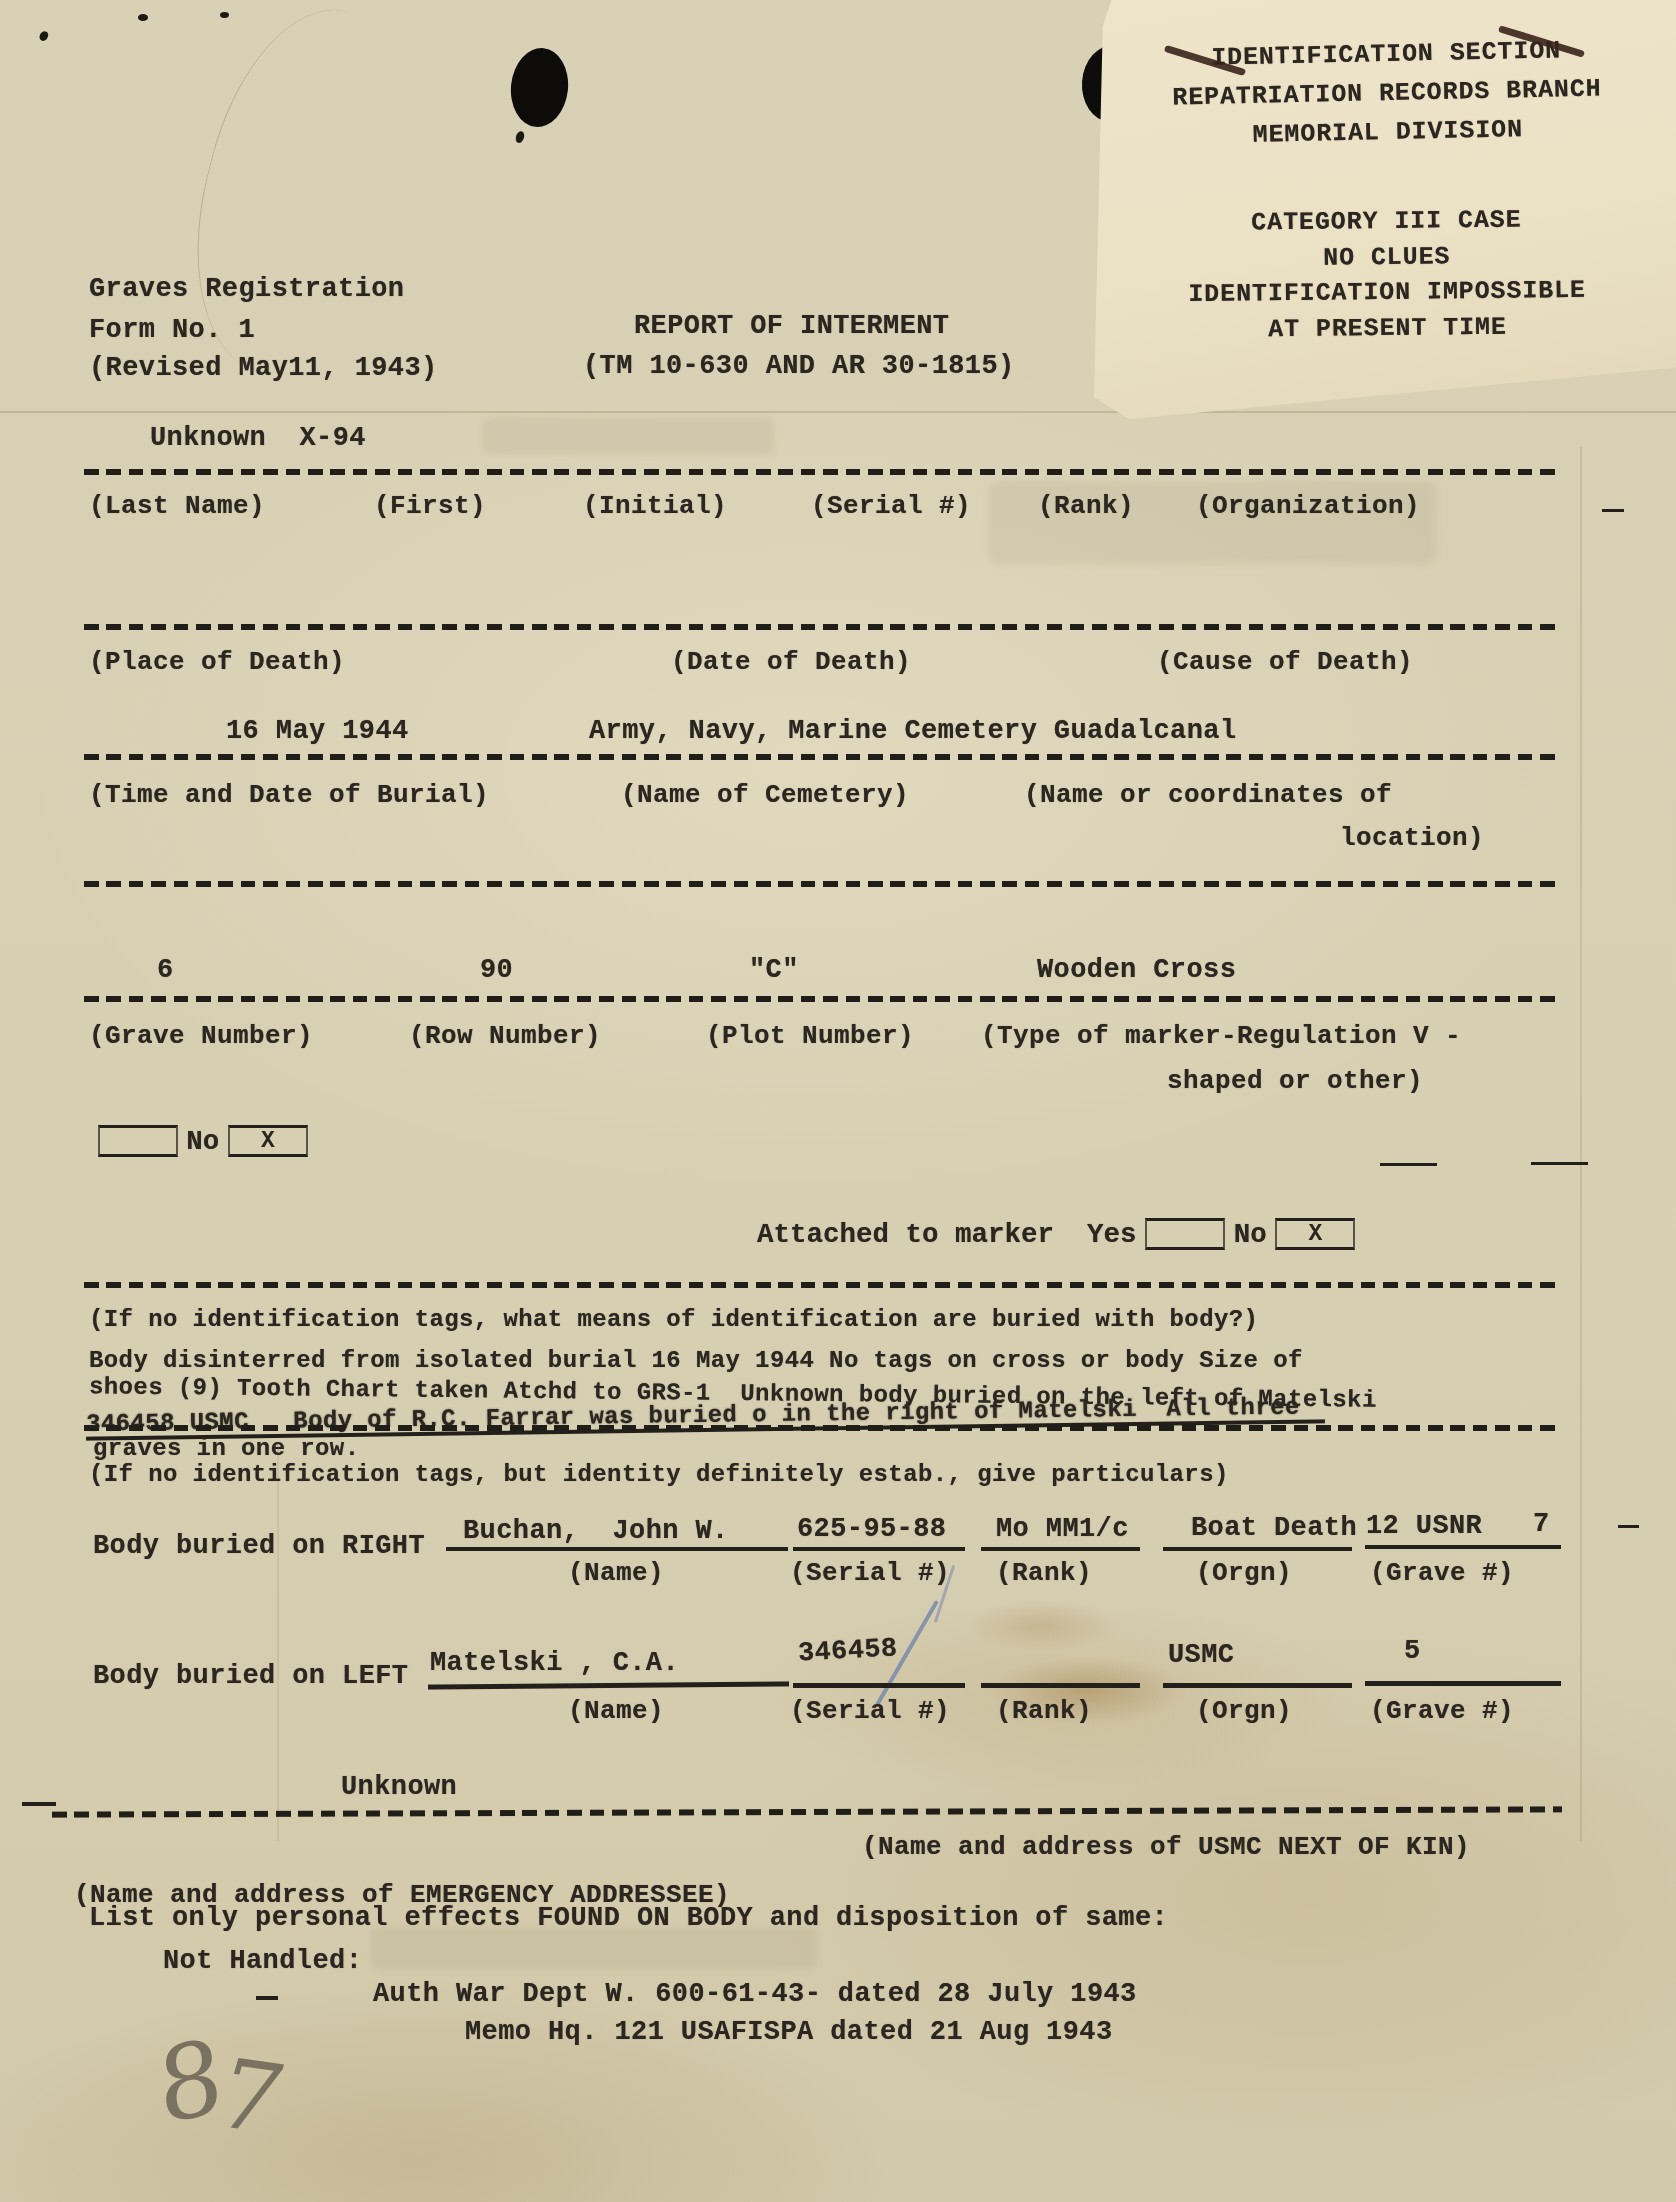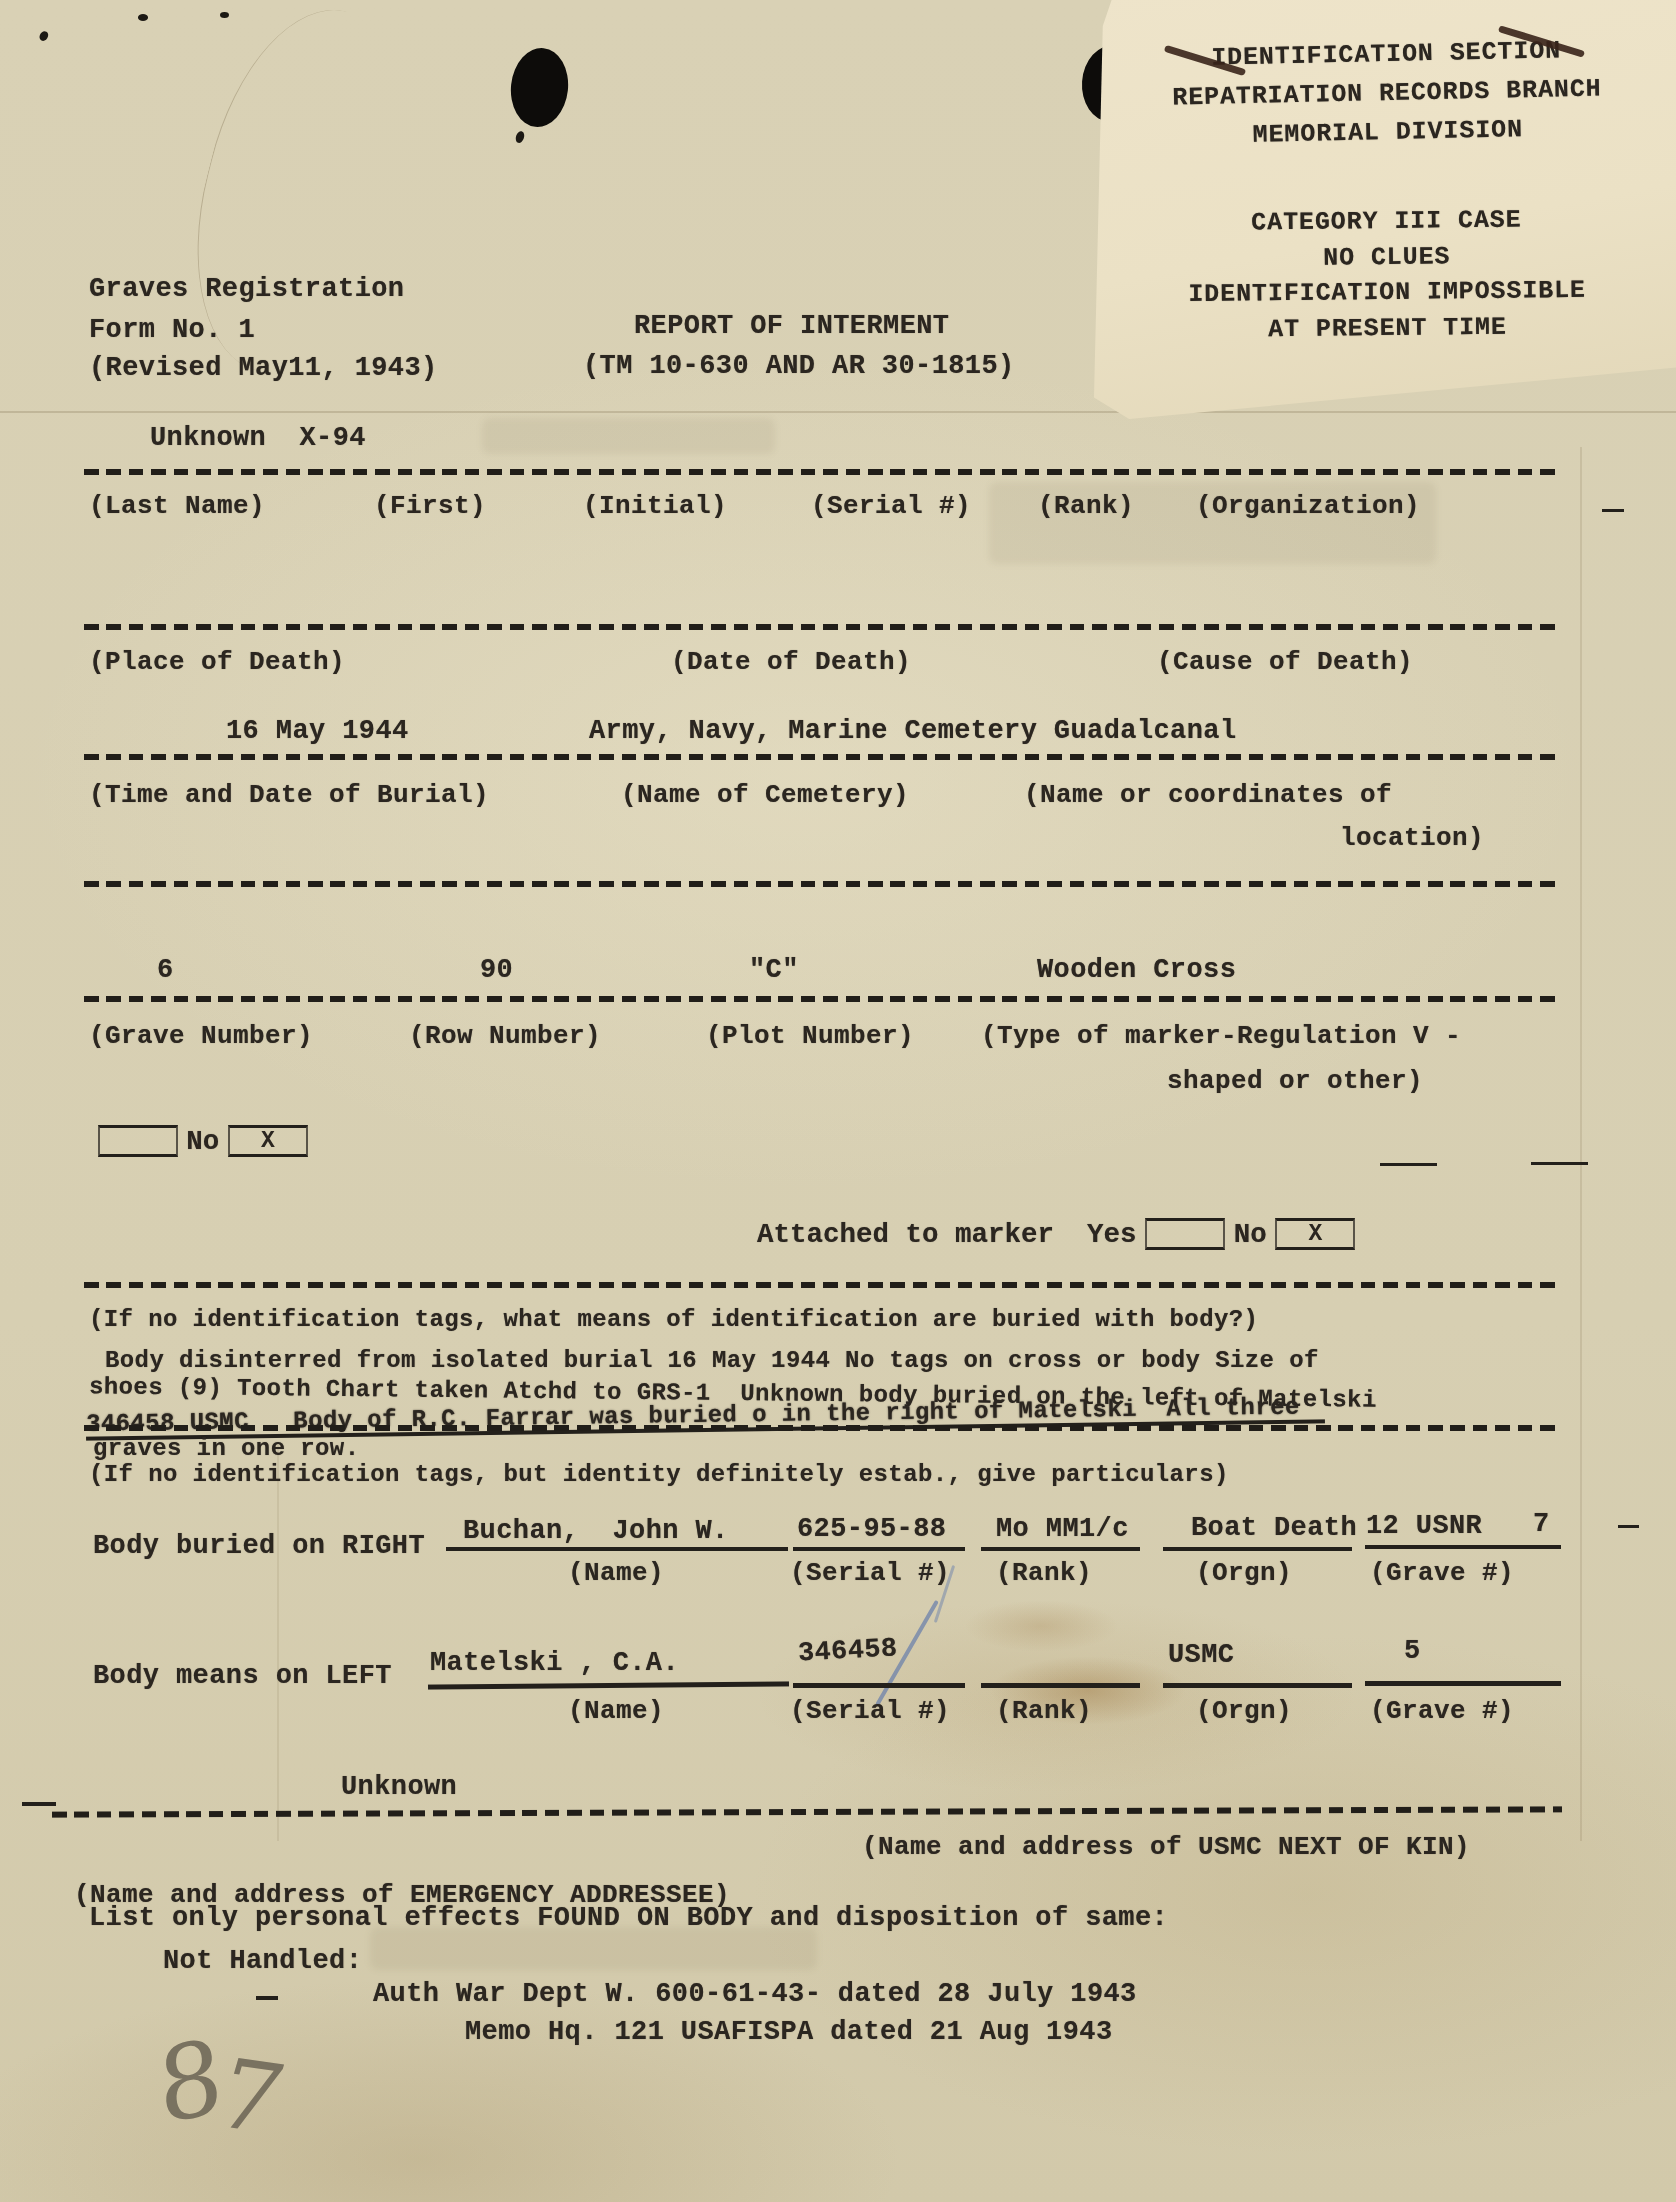--- a/index.html
+++ b/index.html
@@ -138,21 +138,21 @@
   <div class="ul" style="left:1531px;top:1162px;width:57px;height:3.4px;"></div>
   <div class="tagrow" style="left:757px;top:1174px;margin-top:44px;">
     <span class="t2">Attached to marker  Yes</span>
     <span class="cbi"></span>
     <span class="t2">No</span>
     <span class="cbi">X</span>
   </div>
 
   <div class="dl" style="left:84px;top:1282px;width:1473px;"></div>
   <div class="t sm" style="left:89px;top:1306px;">(If no identification tags, what means of identification are buried with body?)</div>
-  <div class="t sm" style="left:89px;top:1347px;margin-left:16px;">Body disinterred from isolated burial 16 May 1944 No tags on cross or body Size of</div>
+  <div class="t sm" style="left:89px;top:1347px;">Body disinterred from isolated burial 16 May 1944 No tags on cross or body Size of</div>
   <div class="t sm" style="left:89px;top:1380px;transform:rotate(.6deg);">shoes (9) Tooth Chart taken Atchd to GRS-1  Unknown body buried on the left of Matelski</div>
   <div class="t sm" style="left:86px;top:1402px;transform:rotate(-0.8deg);text-shadow:0 0 1.7px rgba(43,38,32,.8);">346458 USMC   Body of R.C. Farrar was buried o in the right of Matelski  All three</div>
   <div class="ul" style="left:86px;top:1428px;width:1239px;transform:rotate(-0.8deg);"></div>
   <div class="dl" style="left:84px;top:1425px;width:1473px;"></div>
   <div class="t sm" style="left:93px;top:1435px;">graves in one row.</div>
   <div class="t sm" style="left:89px;top:1461px;">(If no identification tags, but identity definitely estab., give particulars)</div>
 
   <div class="t" style="left:93px;top:1531px;">Body buried on RIGHT</div>
   <div class="t" style="left:463px;top:1516px;">Buchan,  John W.</div>
   <div class="t" style="left:797px;top:1514px;">625-95-88</div>
@@ -165,21 +165,21 @@
   <div class="ul" style="left:981px;top:1547px;width:159px;"></div>
   <div class="ul" style="left:1163px;top:1547px;width:189px;"></div>
   <div class="ul" style="left:1365px;top:1545px;width:196px;"></div>
   <div class="t lbl" style="left:568px;top:1559px;">(Name)</div>
   <div class="t lbl" style="left:790px;top:1559px;">(Serial #)</div>
   <div class="t lbl" style="left:996px;top:1559px;">(Rank)</div>
   <div class="t lbl" style="left:1196px;top:1559px;">(Orgn)</div>
   <div class="t lbl" style="left:1370px;top:1559px;">(Grave #)</div>
   <div class="ul" style="left:1618px;top:1525px;width:20.6px;height:3.4px;"></div>
 
-  <div class="t" style="left:93px;top:1661px;">Body means on LEFT</div>
+  <div class="t" style="left:93px;top:1661px;">Body buried on LEFT</div>
   <div class="t" style="left:430px;top:1648px;">Matelski , C.A.</div>
   <div class="t" style="left:798px;top:1636px;transform:rotate(-3deg);">346458</div>
   <div class="t" style="left:1168px;top:1640px;">USMC</div>
   <div class="t" style="left:1404px;top:1636px;">5</div>
   <div class="blue" style="left:905px;top:1593px;width:4.3px;height:120px;transform:rotate(30deg);"></div>
   <div class="blue" style="left:943px;top:1564px;width:3.4px;height:60px;transform:rotate(18deg);opacity:.5;"></div>
   <div class="ul" style="left:428px;top:1683px;width:361px;height:5.2px;transform:rotate(-0.5deg);"></div>
   <div class="ul" style="left:793px;top:1683px;width:172px;height:5.2px;"></div>
   <div class="ul" style="left:981px;top:1683px;width:159px;height:5.2px;"></div>
   <div class="ul" style="left:1163px;top:1683px;width:189px;height:5.2px;"></div>

